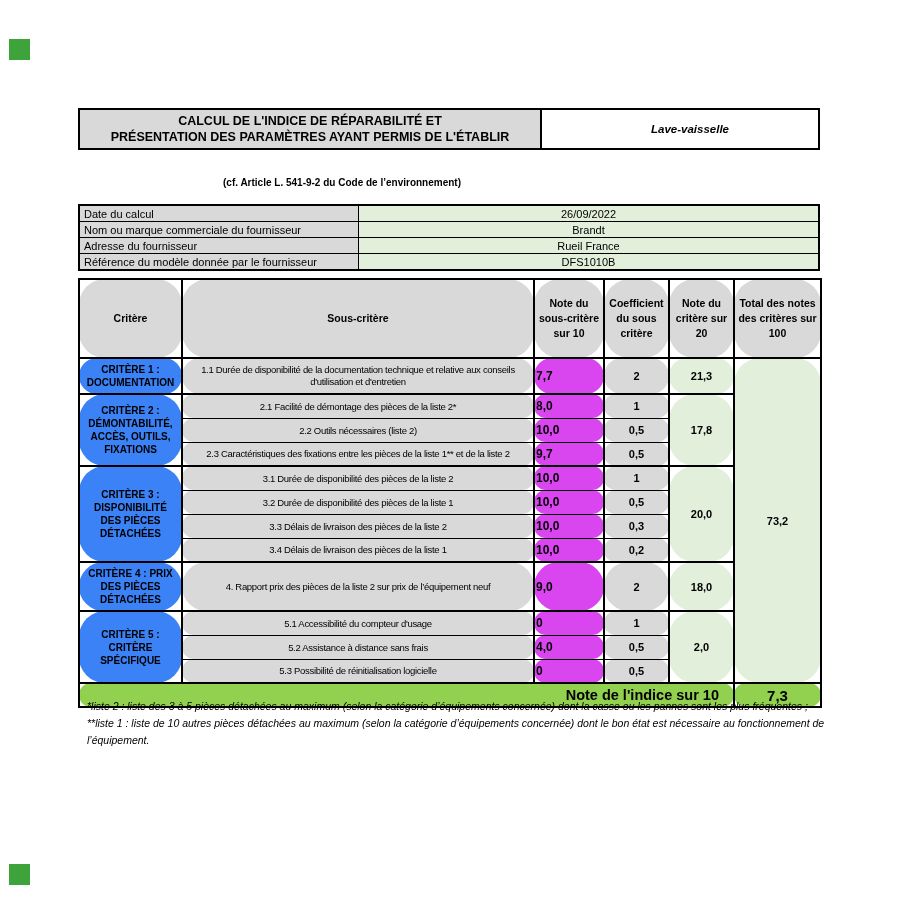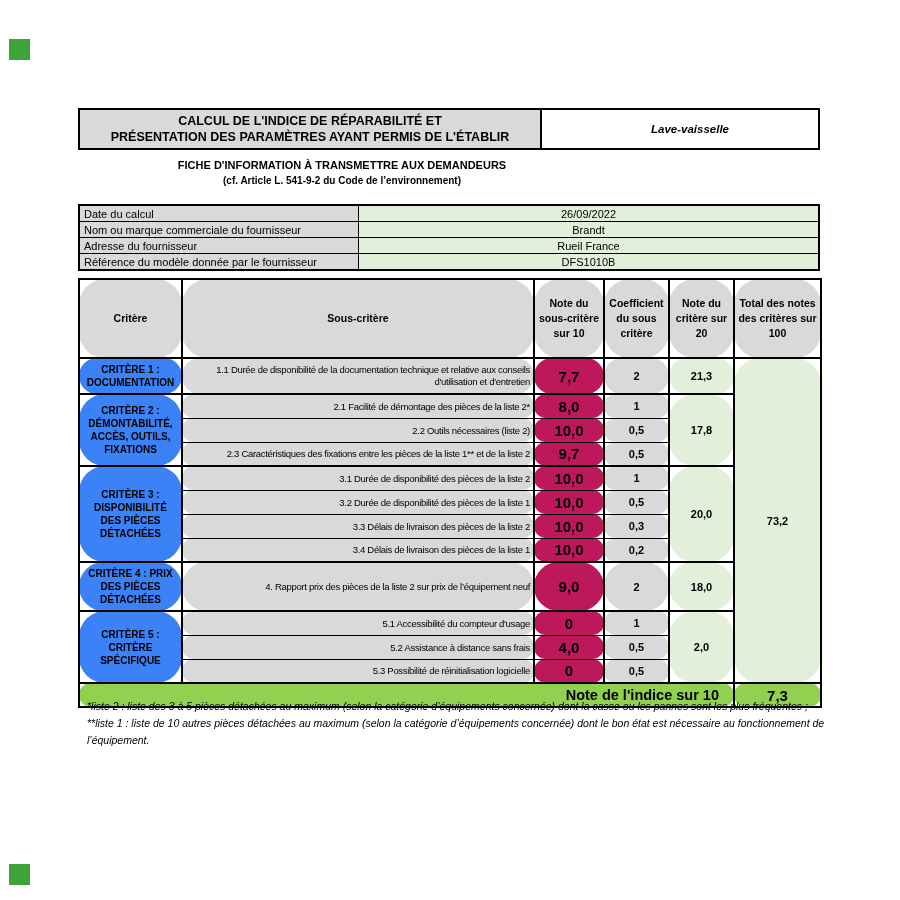--- a/index.html
+++ b/index.html
@@ -16,21 +16,21 @@
               border:2px solid #000;display:flex;box-sizing:border-box;}
   .header-title{width:460px;background:#d9d9d9;border-right:2px solid #000;
                 display:flex;flex-direction:column;justify-content:center;
                 text-align:center;font-weight:bold;font-size:12.5px;line-height:16px;}
   .header-product{flex:1;display:flex;align-items:center;justify-content:center;
                   font-weight:bold;font-style:italic;font-size:11.5px;padding-left:20px;}
 
   
   .subtitle{position:absolute;left:78px;top:159px;width:528px;text-align:center;font-weight:bold;}
   .sub1{font-size:11px;}
-  .sub2{font-size:10px;margin-top:4px;}
+  .sub2{font-size:10px;margin-top:18px;}
 
   
   .info-table{position:absolute;left:78px;top:204px;width:742px;
               border-collapse:collapse;table-layout:fixed;border:2px solid #000;}
   .info-table td{border:1px solid #000;height:15px;font-size:11px;padding:0 4px;
                  overflow:hidden;white-space:nowrap;}
   td.il{width:270px;background:#d9d9d9;}
   td.iv{background:#e2efda;text-align:center;}
 
   
@@ -41,23 +41,23 @@
                   overflow:hidden;vertical-align:middle;box-sizing:border-box;border-radius:26px;}
   .score-table{border:2px solid #000;}
   tr.gs td{border-top:2px solid #000;}        
   .h79{height:79px;} .h31{height:31px;} .h24{height:24px;} .h36{height:36px;}
 
   .th{background:#d9d9d9;font-weight:bold;font-size:10.5px;text-align:center;
       line-height:15px;padding:0 2px;}
   .crit{background:#3b82f6;font-weight:bold;font-size:10px;text-align:center;
         line-height:13px;padding:4px 3px;}
   .sub{background:#d9d9d9;font-size:9.5px;letter-spacing:-0.3px;padding:0 3px;
-       white-space:nowrap;text-align:right;}
+       white-space:nowrap;text-align:center;}
   .sub.wrap{white-space:normal;line-height:12px;}
-  .num{background:#be185d;font-weight:bold;font-size:15px;text-align:center;}
+  .num{background:#d946ef;font-weight:bold;font-size:12px;}
   .coef{background:#d9d9d9;font-weight:bold;font-size:11px;text-align:center;}
   .n20{background:#e2efda;font-weight:bold;font-size:11px;text-align:center;}
   .tot{background:#e2efda;font-weight:bold;font-size:11px;text-align:center;}
 
   .g{background:#92d050;font-weight:bold;}
   .g-label{text-align:right;padding-right:14px;font-size:14.5px;}
   .g-score{text-align:center;font-size:15px;}
 
   
   .footnotes{position:absolute;left:87px;top:698px;width:748px;
@@ -73,21 +73,20 @@
 
   <div class="header-box">
     <div class="header-title">
       <div>CALCUL DE L'INDICE DE RÉPARABILITÉ ET</div>
       <div>PRÉSENTATION DES PARAMÈTRES AYANT PERMIS DE L'ÉTABLIR</div>
     </div>
     <div class="header-product">Lave-vaisselle</div>
   </div>
 
   <div class="subtitle">
-    <div class="sub1">FICHE D'INFORMATION À TRANSMETTRE AUX DEMANDEURS</div>
     <div class="sub2">(cf. Article L. 541-9-2 du Code de l’environnement)</div>
   </div>
 
   <table class="info-table">
     <tbody>
         <tr>
       <td class="il">Date du calcul</td>
       <td class="iv">26/09/2022</td>
     </tr>
     <tr>

